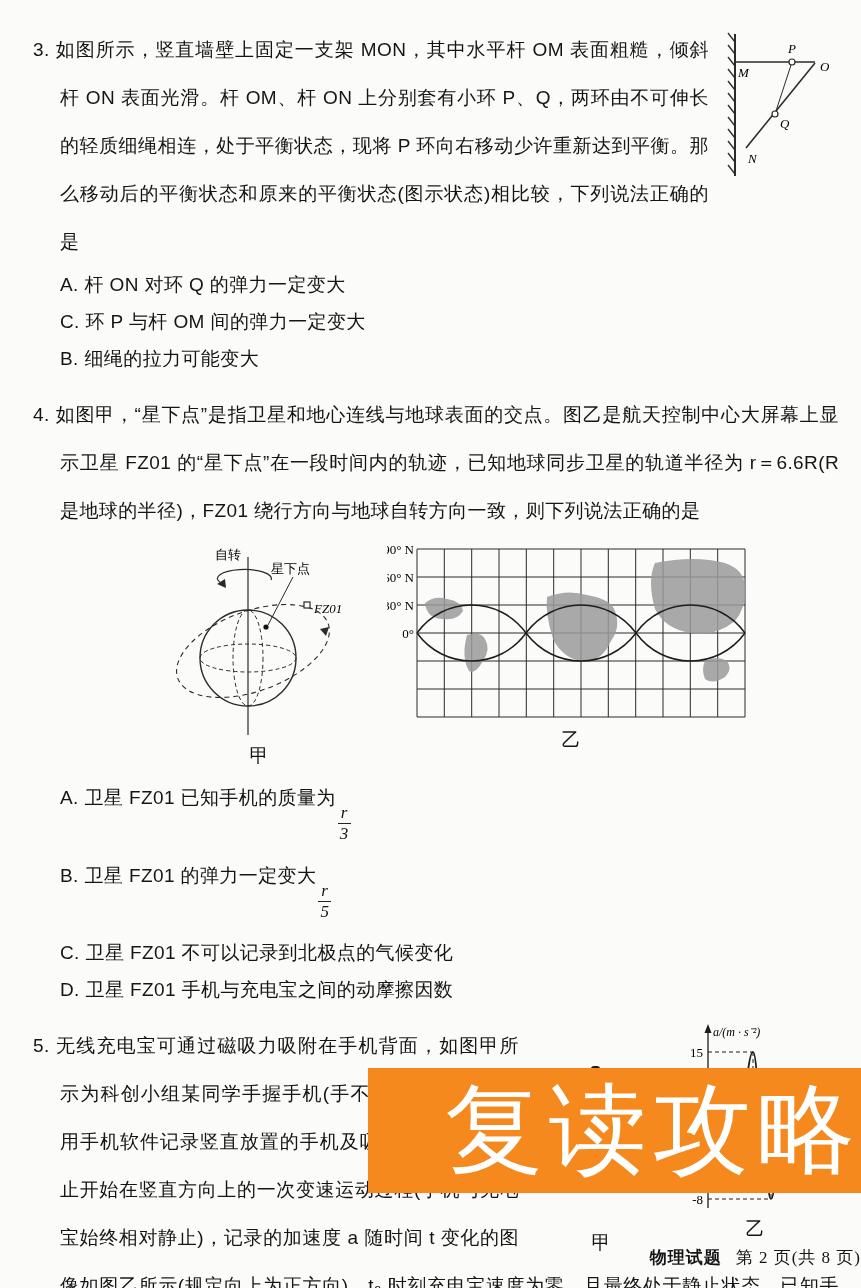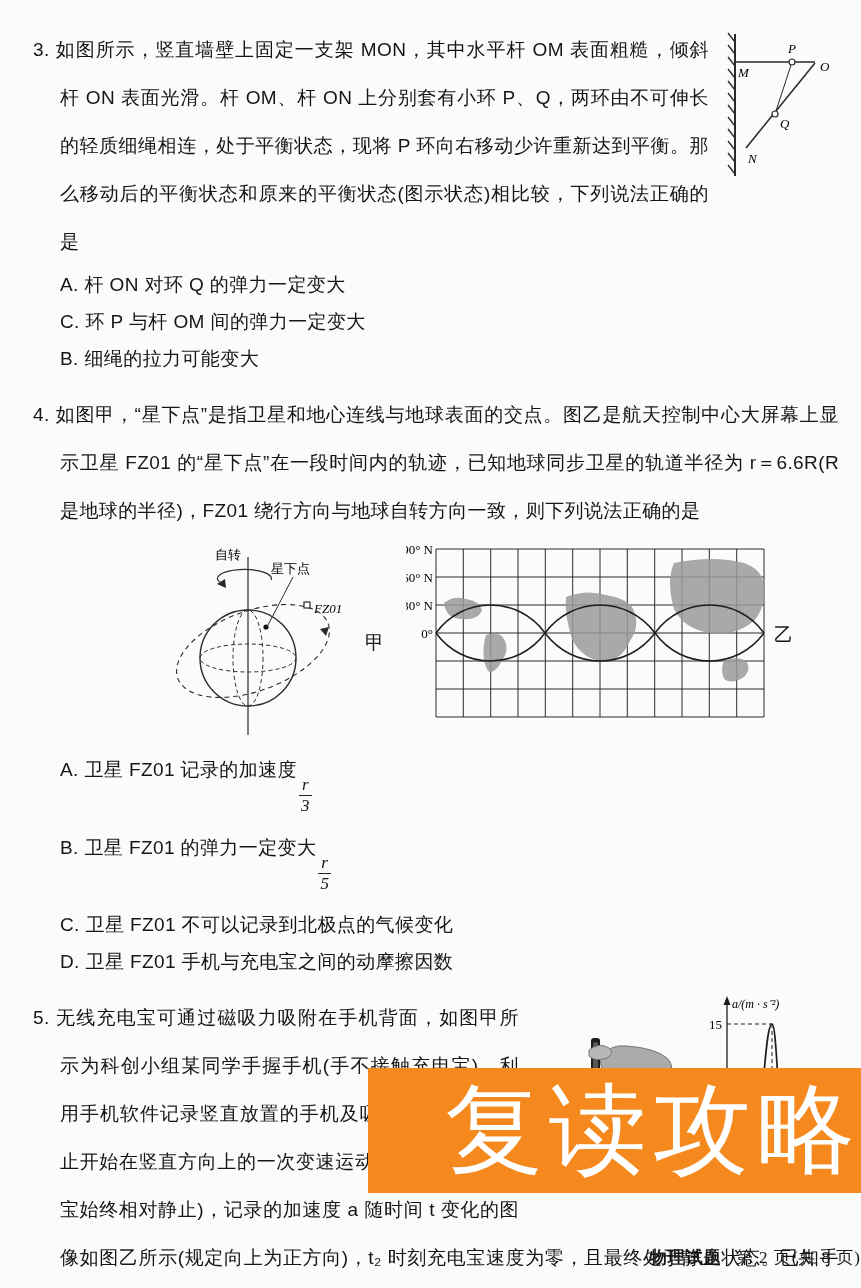--- a/index.html
+++ b/index.html
@@ -21,21 +21,21 @@
   .options { padding-left:27px; }
   .option { font-size:19px; line-height:37px; letter-spacing:.4px; }
 
   
   .fig-q3 { float:right; width:120px; height:152px; margin:2px 0 6px 10px; }
   svg text { font-family:"Liberation Serif", serif; }
   .svg-label { font-size:13px; font-style:italic; }
   .svg-cjk { font-family:"Liberation Sans", sans-serif; font-style:normal; }
 
   .q4-figrow { display:flex; align-items:flex-start; gap:22px; margin:8px 0 10px 120px; }
-  .figbox { display:flex; flex-direction:row; align-items:center; }
+  .figbox { display:flex; flex-direction:column; align-items:center; }
   .fig-caption { font-size:19px; margin-top:2px; }
 
   .frac { display:inline-flex; flex-direction:column; align-items:center;
           vertical-align:-14px; line-height:1.05; font-size:17px; font-style:italic;
           font-family:"Liberation Serif", serif; margin-left:2px; }
   .frac .num { border-bottom:1.4px solid #222; padding:0 3px 1px; }
   .frac .den { padding-top:1px; }
   .opt-tall { margin:10px 0 14px; }
 
   .q5-figs { float:right; width:312px; margin:0 0 4px 8px; display:flex; align-items:flex-start; }
@@ -159,21 +159,21 @@
             <text x="27" y="39">60° N</text>
             <text x="27" y="67">30° N</text>
             <text x="27" y="95">0°</text>
           </g>
         </svg>
         <div class="fig-caption">乙</div>
       </div>
     </div>
 
     <div class="options">
-      <div class="option opt-tall"><span>A. 卫星 FZ01 记录的加速度</span><span class="frac">
+      <div class="option opt-tall"><span>A. 卫星 FZ01 已知手机的质量为</span><span class="frac">
             <span class="num">r</span>
             <span class="den">3</span>
           </span></div>
       <div class="option opt-tall"><span>B. 卫星 FZ01 的弹力一定变大</span><span class="frac">
             <span class="num">r</span>
             <span class="den">5</span>
           </span></div>
       <div class="option">C. 卫星 FZ01 不可以记录到北极点的气候变化</div>
       <div class="option">D. 卫星 FZ01 手机与充电宝之间的动摩擦因数</div>
     </div>

